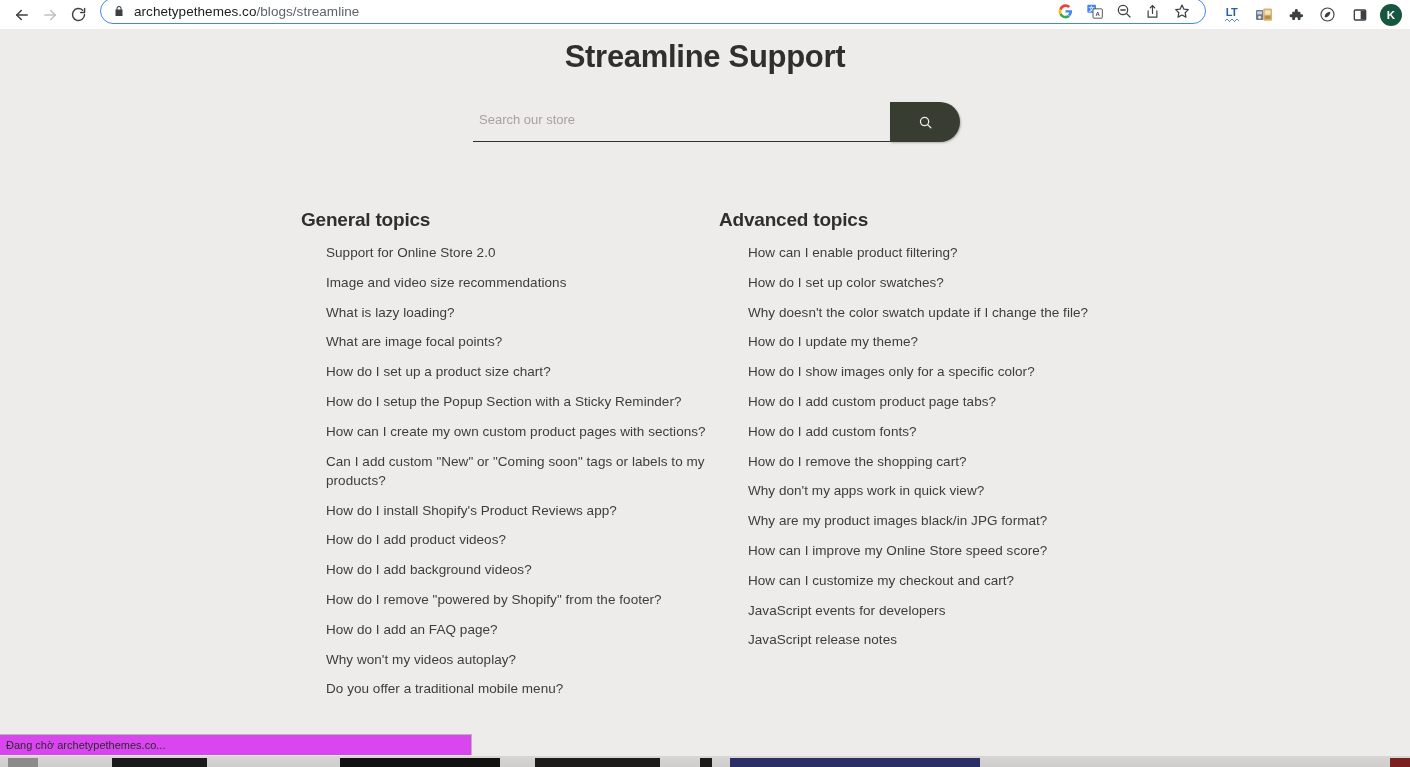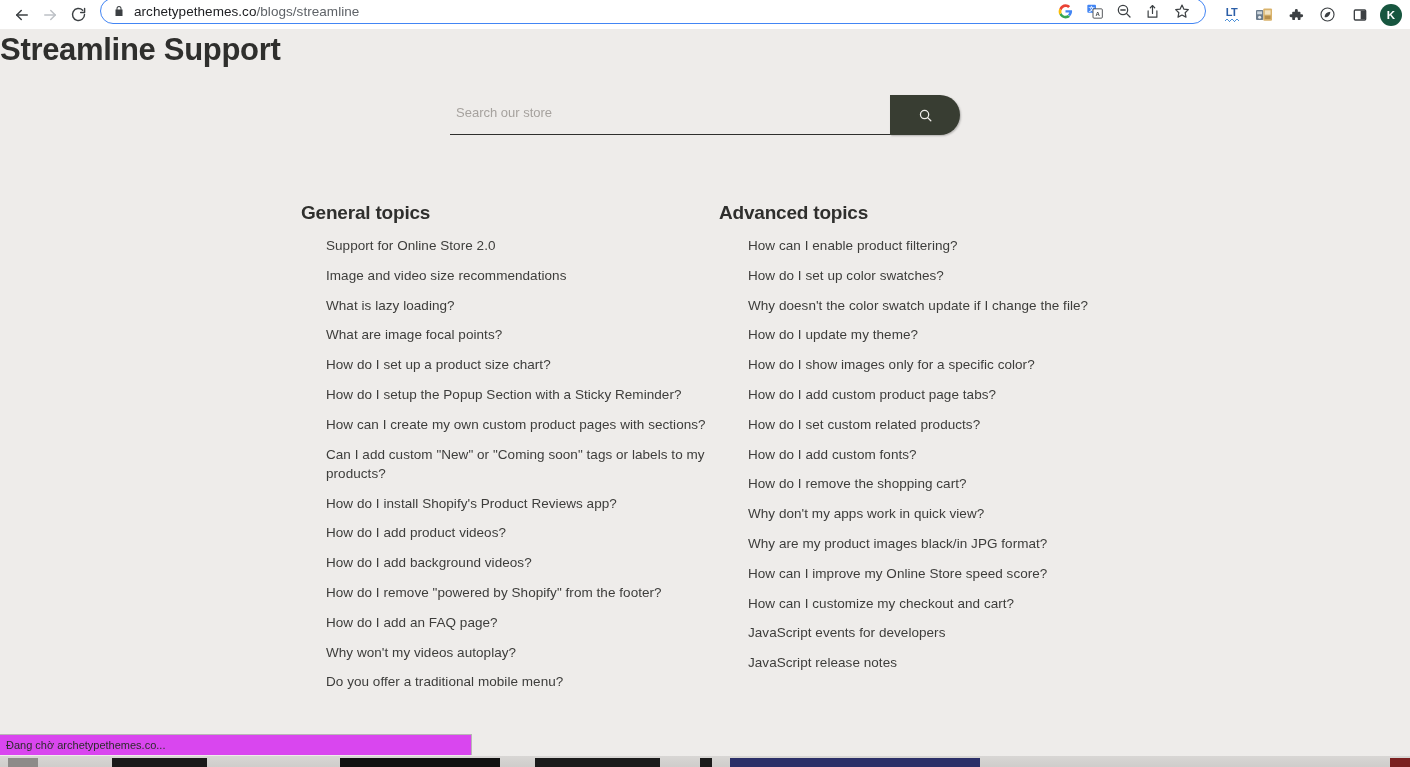--- a/index.html
+++ b/index.html
@@ -107,26 +107,26 @@
   .page {
     position: absolute;
     top: 29px; left: 0;
     width: 1410px;
     height: 738px;
     background: #eeecea;
     overflow: hidden;
   }
 
   .page-title {
-    text-align: left;
+    text-align: center;
     font-size: 31px;
     font-weight: bold;
     color: #2f2f2d;
     letter-spacing: -0.3px;
-    margin-top: 3px;
+    margin-top: 10px;
   }
 
   .search-wrap {
     width: 510px;
     margin: 27px auto 0;
     display: flex;
     align-items: stretch;
     height: 40px;
     position: relative;
   }
@@ -134,20 +134,21 @@
     flex: 1 1 auto;
     border: none;
     border-bottom: 1.4px solid #2f2f2d;
     background: transparent;
     font-family: "Liberation Sans", sans-serif;
     font-size: 13px;
     color: #3a3a38;
     padding: 0 6px 4px 6px;
     outline: none;
     height: 100%;
+    margin-left: 23px;
   }
   .search-field::placeholder { color: #a6a29e; }
 
   .search-btn {
     width: 70px;
     background: #383d32;
     border: none;
     border-top-right-radius: 22px;
     border-bottom-right-radius: 22px;
     border-top-left-radius: 0;
@@ -370,21 +371,20 @@
 
     <div class="col advanced">
       <div class="col-title">Advanced topics</div>
       <ul class="topic-list" id="advanced-list">
           <li class="topic-item"><a class="topic-link" href="#">How can I enable product filtering?</a></li>
           <li class="topic-item"><a class="topic-link" href="#">How do I set up color swatches?</a></li>
           <li class="topic-item"><a class="topic-link" href="#">Why doesn't the color swatch update if I change the file?</a></li>
           <li class="topic-item"><a class="topic-link" href="#">How do I update my theme?</a></li>
           <li class="topic-item"><a class="topic-link" href="#">How do I show images only for a specific color?</a></li>
           <li class="topic-item"><a class="topic-link" href="#">How do I add custom product page tabs?</a></li>
-          <li class="topic-item"><a class="topic-link" href="#">How do I set custom related products?</a></li>
           <li class="topic-item"><a class="topic-link" href="#">How do I add custom fonts?</a></li>
           <li class="topic-item"><a class="topic-link" href="#">How do I remove the shopping cart?</a></li>
           <li class="topic-item"><a class="topic-link" href="#">Why don't my apps work in quick view?</a></li>
           <li class="topic-item"><a class="topic-link" href="#">Why are my product images black/in JPG format?</a></li>
           <li class="topic-item"><a class="topic-link" href="#">How can I improve my Online Store speed score?</a></li>
           <li class="topic-item"><a class="topic-link" href="#">How can I customize my checkout and cart?</a></li>
           <li class="topic-item"><a class="topic-link" href="#">JavaScript events for developers</a></li>
           <li class="topic-item"><a class="topic-link" href="#">JavaScript release notes</a></li>
         </ul>
     </div>

